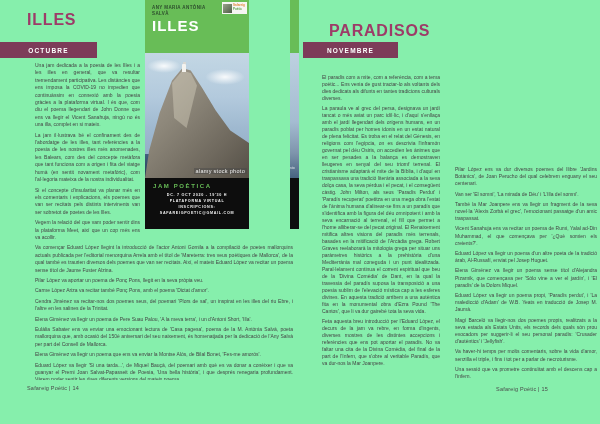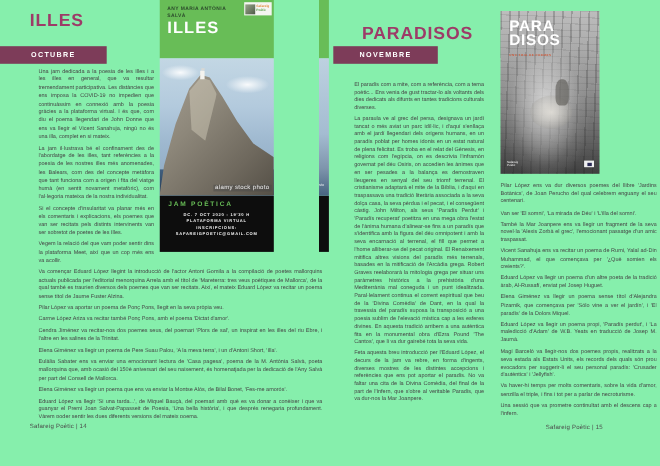--- a/index.html
+++ b/index.html
@@ -165,36 +165,20 @@
     <div class="month-badge">
       <span>NOVEMBRE</span>
     </div>
 
     <div class="col1 bodytext">
       <p>El paradís com a mite, com a referència, com a tema poètic... Ens venia de gust tractar-lo als voltants dels dies dedicats als difunts en tantes tradicions culturals diverses.</p>
       <p>La paraula ve al grec del persa, designava un jardí tancat o més aviat un parc idíl·lic, i d'aquí s'enllaça amb el jardí llegendari dels orígens humans, en un paradís poblat per homes idonis en un estat natural de plena felicitat. Es troba en el relat del Gènesis, en religions com l'egípcia, on es descrivia l'inframón governat pel déu Osiris, on accedien les ànimes que en ser pesades a la balança es demostraven lleugeres en senyal del seu triomf terrenal. El cristianisme adaptarà el mite de la Bíblia, i d'aquí en traspassava una tradició literària associada a la seva dolça casa, la seva pèrdua i el pecat, i el consegüent càstig. John Milton, als seus 'Paradís Perdut' i 'Paradís recuperat' poetitza en una mega obra l'estat de l'ànima humana d'alinear-se fins a un paradís que s'identifica amb la figura del déu omnipotent i amb la seva encarnació al terrenal, el fill que permet a l'home alliberar-se del pecat original. El Renaixement mitifica altres visions del paradís més terrenals, basades en la mitificació de l'Arcàdia grega. Robert Graves reelaborarà la mitologia grega per situar uns paràmetres històrics a la prehistòria d'una Mediterrània mal coneguda i un punt idealitzada. Paral·lelament continua el corrent espiritual que beu de la 'Divina Comèdia' de Dant, en la qual la travessia del paradís suposa la transposició a una poesia sublim de l'elevació mística cap a les esferes divines. En aquesta tradició arribem a una autèntica fita en la monumental obra d'Ezra Pound 'The Cantos', que li va dur gairebé tota la seva vida.</p>
       <p>Feta aquesta breu introducció per l'Eduard López, el decurs de la jam va rebre, en forma d'ingents, diverses mostres de les distintes accepcions i referències que ens pot aportar el paradís. No va faltar una cita de la Divina Comèdia, del final de la part de l'Infern, que s'obre al veritable Paradís, que va dur-nos la Mar Joanpere.</p>
     </div>
 
-    <div class="book-cover">
-      <div class="cover-figure"></div>
-      <div class="cover-figure2"></div>
-      <h2 class="cover-title">
-        <span>PARA</span><br>
-        <span>DISOS</span>
-      </h2>
-      <div class="cover-subtitle">UNA TRIA DE POEMES</div>
-      <div class="cover-imprint">
-        <div>Safareig</div>
-        <div>Poètic</div>
-      </div>
-      <div class="cover-logo">
-          <span></span>
-        </div>
-    </div>
 
     <div class="col2 bodytext">
       <p>Pilar López ens va dur diversos poemes del llibre 'Jardins Botànics', de Joan Perucho del qual celebrem enguany el seu centenari.</p>
       <p>Van ser 'El somni', 'La mirada de Déu' i 'L'illa del somni'.</p>
       <p>També la Mar Joanpere ens va llegir un fragment de la seva novel·la 'Alexis Zorbà el grec', l'emocionant passatge d'un amic traspassat.</p>
       <p>Vicent Sanahuja ens va recitar un poema de Rumi, Yalal ad-Din Muhammad, el que començava per '¿Què somien els creients?'.</p>
       <p>Eduard López va llegir un poema d'un altre poeta de la tradició àrab, Al-Russafí, enviat pel Josep Huguet.</p>
       <p>Elena Giménez va llegir un poema sense títol d'Alejandra Pizarnik, que començava per 'Sólo vine a ver el jardín', i 'El paradís' de la Dolors Miquel.</p>
       <p>Eduard López va llegir un poema propi, 'Paradís perdut', i 'La maledicció d'Adam' de W.B. Yeats en traducció de Josep M. Jaumà.</p>
       <p>Magí Barceló va llegir-nos dos poemes propis, realitzats a la seva estada als Estats Units, els records dels quals són prou evocadors per suggerir-li el seu personal paradís: 'Crusader d'autèntics' i 'Jellyfish'.</p>

